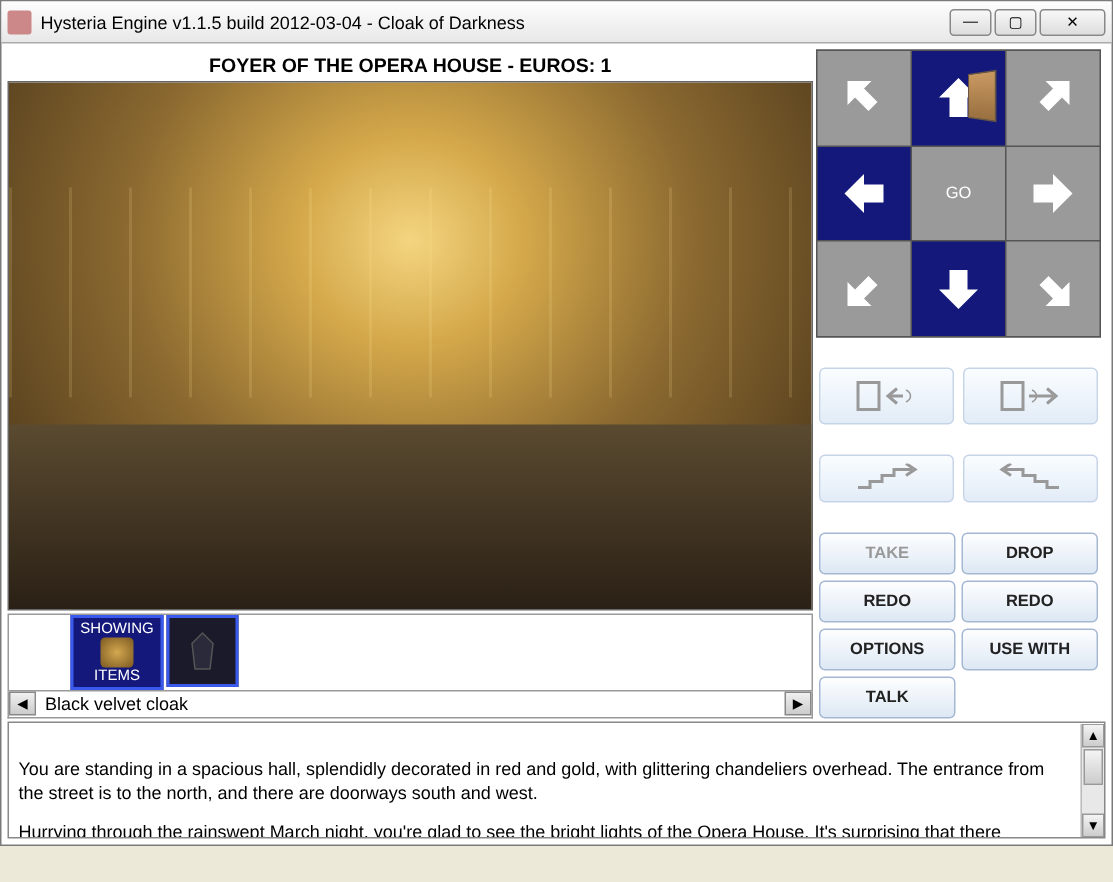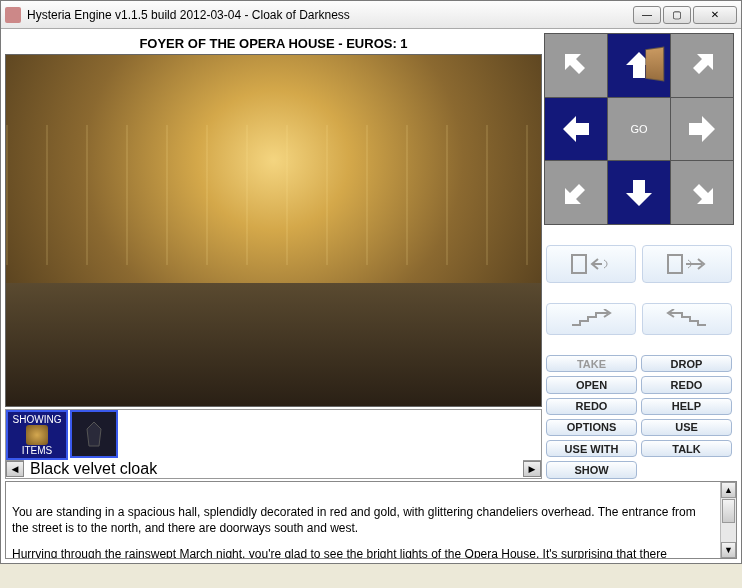--- a/index.html
+++ b/index.html
@@ -12,27 +12,27 @@
 .win-btn { width: 28px; height: 18px; border: 1px solid #888; background: linear-gradient(#f8f8f8,#ddd); border-radius: 3px; font-size: 10px; display: flex; align-items: center; justify-content: center; cursor: pointer; }
 .win-btn.close { width: 44px; }
 .content { flex: 1; display: flex; flex-direction: column; padding: 4px; gap: 2px; min-height: 0; }
 .upper { display: flex; gap: 2px; height: 468px; }
 .left-col { display: flex; flex-direction: column; width: 537px; }
 .scene-title { text-align: center; font-weight: bold; font-size: 13px; padding: 3px 0; }
 .scene-img { flex: 1; background: radial-gradient(ellipse at 50% 30%, #f4d580 0%, #d4a84a 20%, #8b6930 50%, #3a2a15 100%); border: 1px solid #666; position: relative; overflow: hidden; }
 .scene-img::before { content:""; position:absolute; left:0; right:0; bottom:0; height:35%; background: linear-gradient(#5a4a30,#2a2015); }
 .scene-img::after { content:""; position:absolute; left:0; right:0; top:20%; height:40%; background: repeating-linear-gradient(90deg, rgba(255,230,150,0.15) 0 2px, transparent 2px 40px); }
 .inv-row { height: 52px; display: flex; border: 1px solid #999; margin-top: 2px; }
-.inv-label { width: 62px; background: #13187a; border: 2px solid #3a5aee; color: #fff; font-size: 10px; display: flex; flex-direction: column; align-items: center; justify-content: space-between; padding: 2px 0; }
+.inv-label { width: 62px; background: #13187a; border: 2px solid #3a5aee; color: #fff; font-size: 10px; display: flex; flex-direction: column; align-items: center; justify-content: space-between; padding: 2px 0; margin-left: 41px; }
 .inv-label-mid { width: 22px; height: 22px; background: radial-gradient(#d4a850,#7a5820); border-radius: 3px; }
 .inv-item { width: 48px; height: 48px; background: #1a1a2a; border: 2px solid #3a5aee; margin-left: 2px; display:flex; align-items:center; justify-content:center; }
 .inv-item svg { width: 30px; height: 30px; }
 .item-name-row { display: flex; align-items: center; height: 18px; border: 1px solid #999; border-top: none; }
 .scroll-arrow { width: 18px; height: 16px; background: linear-gradient(#f0f0f0,#ccc); border: 1px solid #888; display:flex; align-items:center; justify-content:center; font-size:9px; cursor:pointer; }
-.item-name { flex: 1; padding: 0 6px; font-size: 16px; background: #fff; }
+.item-name { flex: 1; padding: 0 6px; font-size: 12px; background: #fff; }
 .right-col { width: 190px; display: flex; flex-direction: column; gap: 20px; }
 .compass { display: grid; grid-template-columns: repeat(3, 1fr); grid-template-rows: repeat(3, 1fr); height: 192px; gap: 1px; background: #555; border: 1px solid #555; }
 .compass-cell { background: #9a9a9a; display: flex; align-items: center; justify-content: center; cursor: pointer; }
 .compass-cell.active { background: #13187a; }
 .go-cell { background: #9a9a9a; color: #fff; font-size: 11px; }
 .arrow-white { fill: #fff; }
 .door-icon { width: 20px; height: 32px; position: absolute; right: 6px; top: 14px; background: linear-gradient(#c89860,#9a7040); border: 1px solid #654; transform: perspective(40px) rotateY(-20deg); }
 .extra-row { display: grid; grid-template-columns: 1fr 1fr; gap: 6px; height: 38px; padding: 0 2px; }
 .extra-cell { border: 1px solid #c6d4e8; border-radius: 4px; background: linear-gradient(#fafdff,#e2ecf7); display:flex; align-items:center; justify-content:center; color:#888; }
 .stairs-row { display: grid; grid-template-columns: 1fr 1fr; gap: 6px; height: 32px; padding: 0 2px; }
@@ -157,29 +157,25 @@
           <div class="extra-cell">
               <svg width="50" height="20">
                 <path d="M44 16 L36 16 L36 12 L28 12 L28 8 L20 8 L20 4 L8 4 M12 0 L6 4 L12 8" stroke="#999" stroke-width="2" fill="none"></path>
               </svg>
             </div>
         </div>
 
         <div class="action-grid">
           <div class="action-btn disabled">TAKE</div>
           <div class="action-btn">DROP</div>
-          <div class="action-btn">OPEN</div>
           <div class="action-btn">REDO</div>
           <div class="action-btn">REDO</div>
-          <div class="action-btn">HELP</div>
           <div class="action-btn">OPTIONS</div>
-          <div class="action-btn">USE</div>
           <div class="action-btn">USE WITH</div>
           <div class="action-btn">TALK</div>
-          <div class="action-btn">SHOW</div>
         </div>
       </div>
     </div>
 
     <div class="story">
       <div class="story-text">
         <p>You are standing in a spacious hall, splendidly decorated in red and gold, with glittering chandeliers overhead. The entrance from the street is to the north, and there are doorways south and west.</p>
         <p>Hurrying through the rainswept March night, you're glad to see the bright lights of the Opera House. It's surprising that there</p>
       </div>
       <div class="story-scroll">

